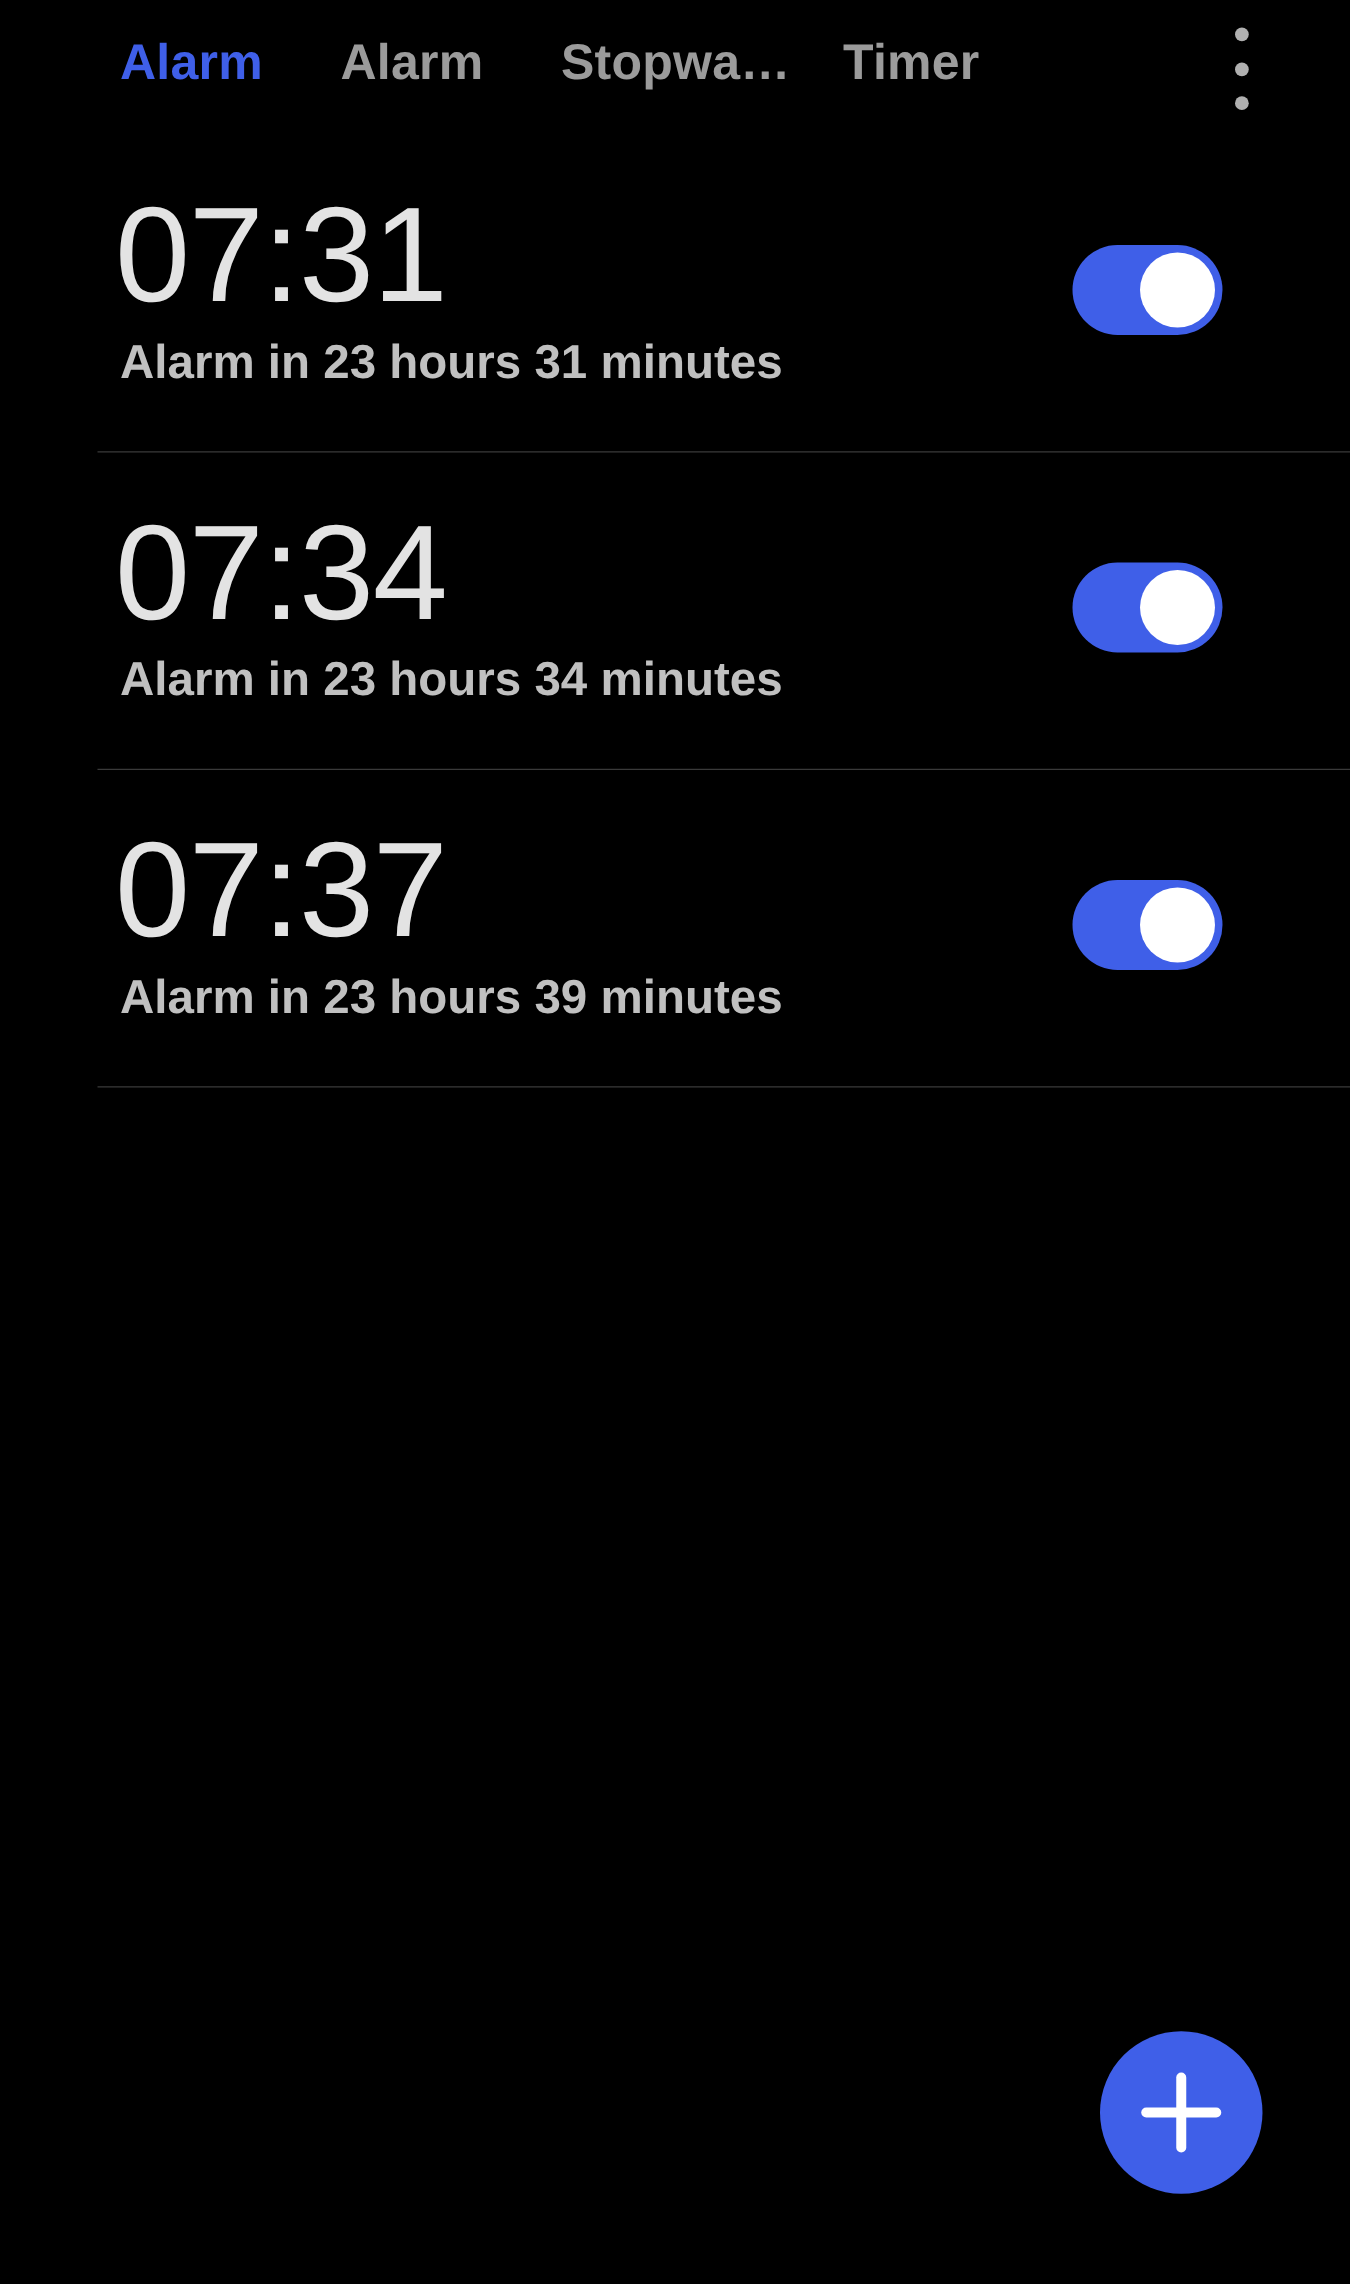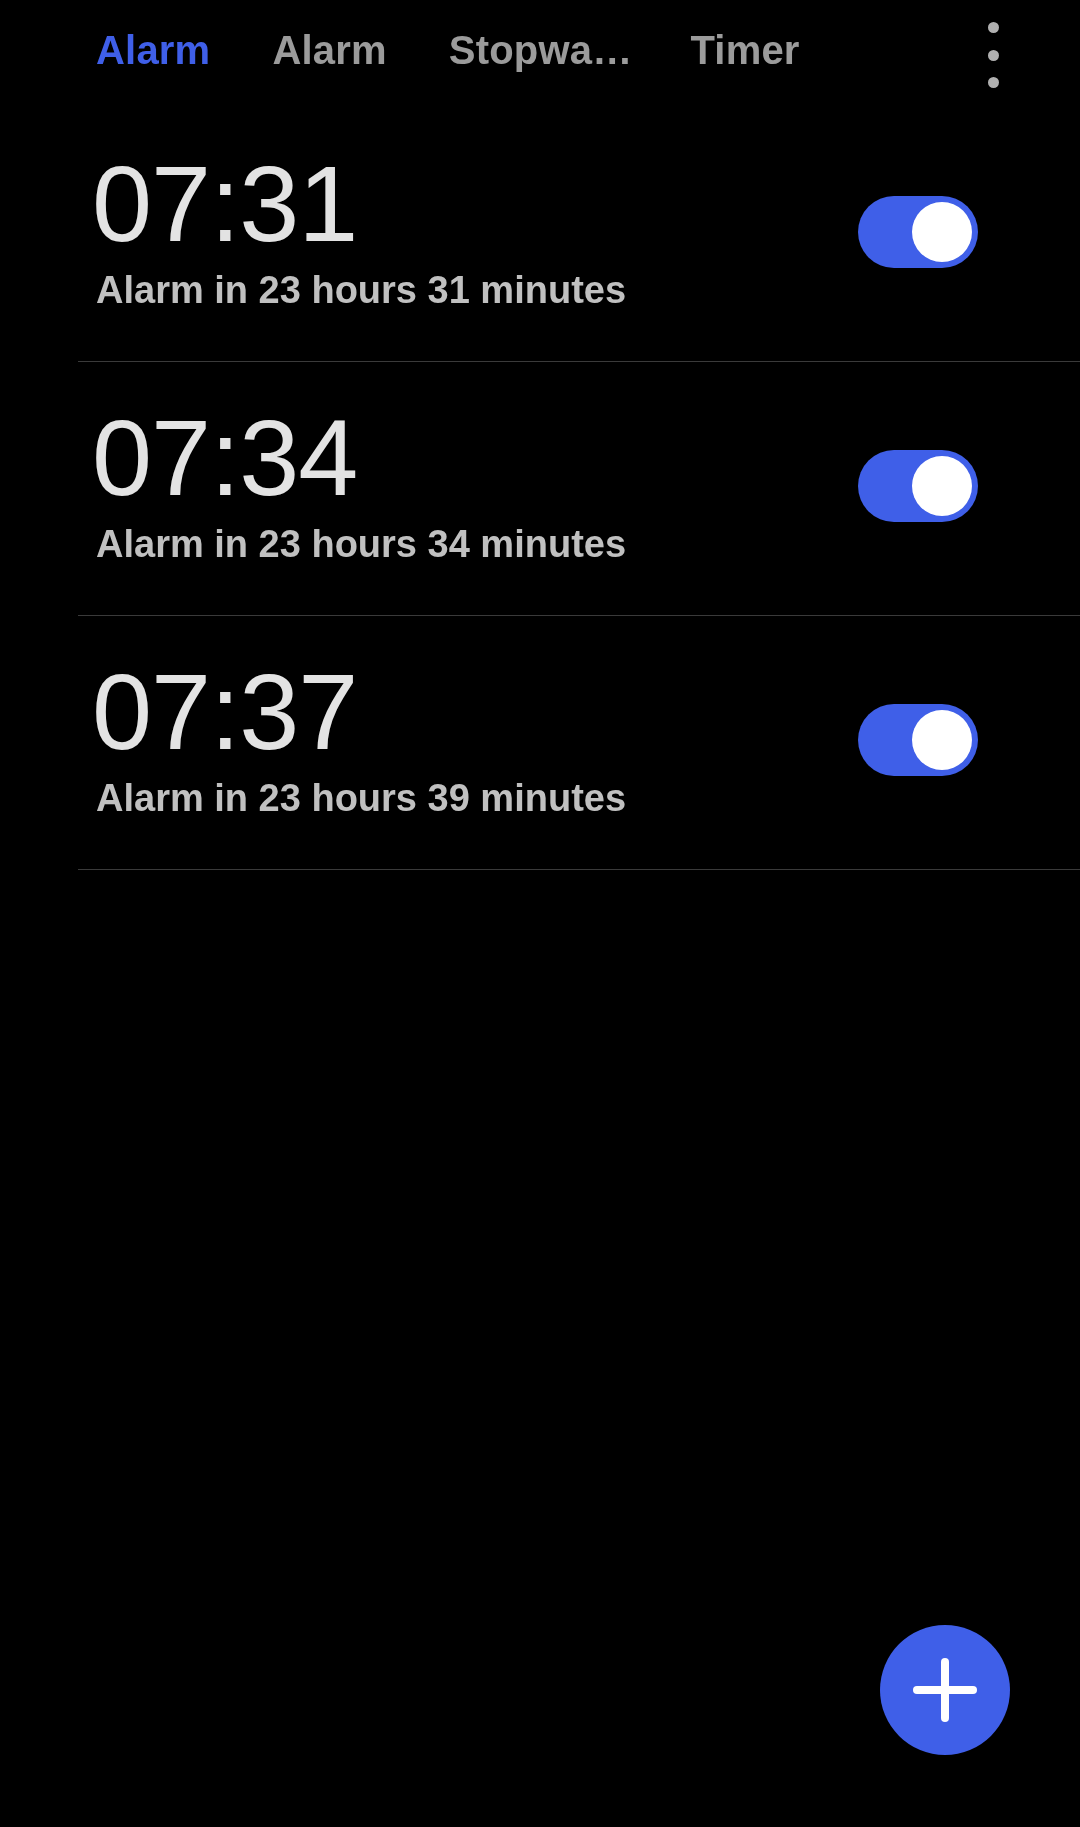--- a/index.html
+++ b/index.html
@@ -40,21 +40,21 @@
     font-weight: bold;
     letter-spacing: 0.2px;
     color: #9b9b9b;
     white-space: nowrap;
     margin-right: 62px;
     line-height: 1;
   }
   .tab.active {
     color: #3f5fe8;
   }
-  .tab-stopwatch { margin-right: 58px; }
+  .tab-stopwatch { margin-right: 42px; }
   .tab-timer { margin-right: 0; text-align: right; }
 
   .overflow-menu {
     position: absolute;
     left: 975px;
     top: 22px;
     width: 36px;
     height: 66px;
     display: flex;
     flex-direction: column;

